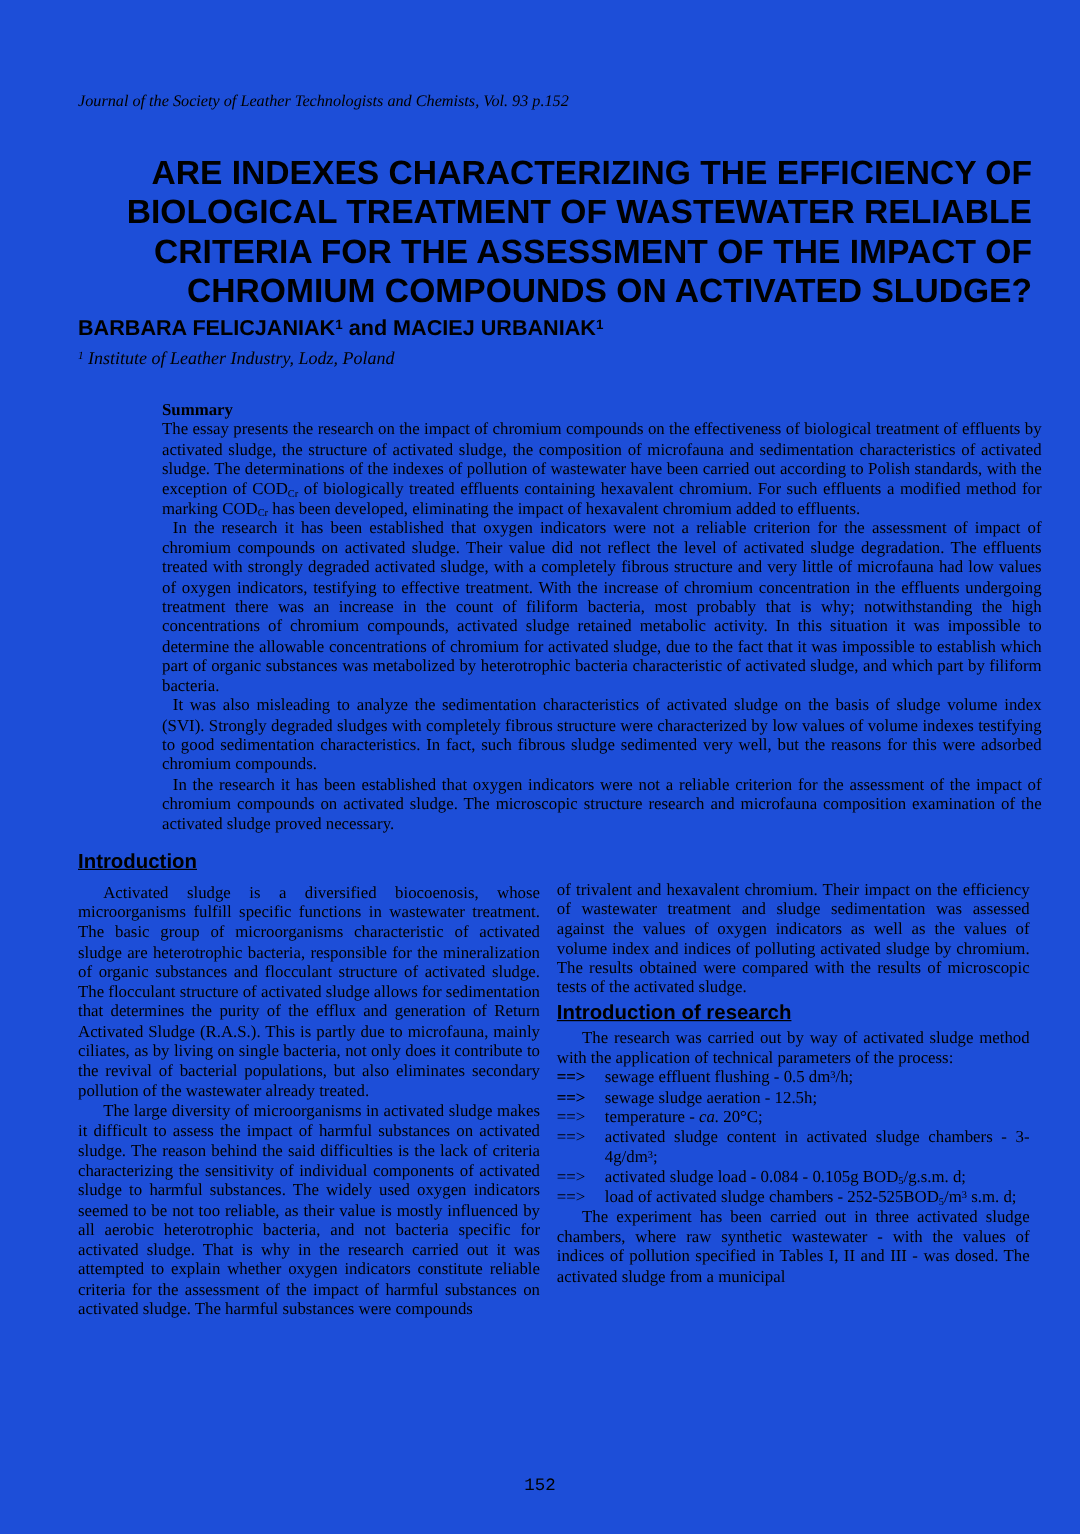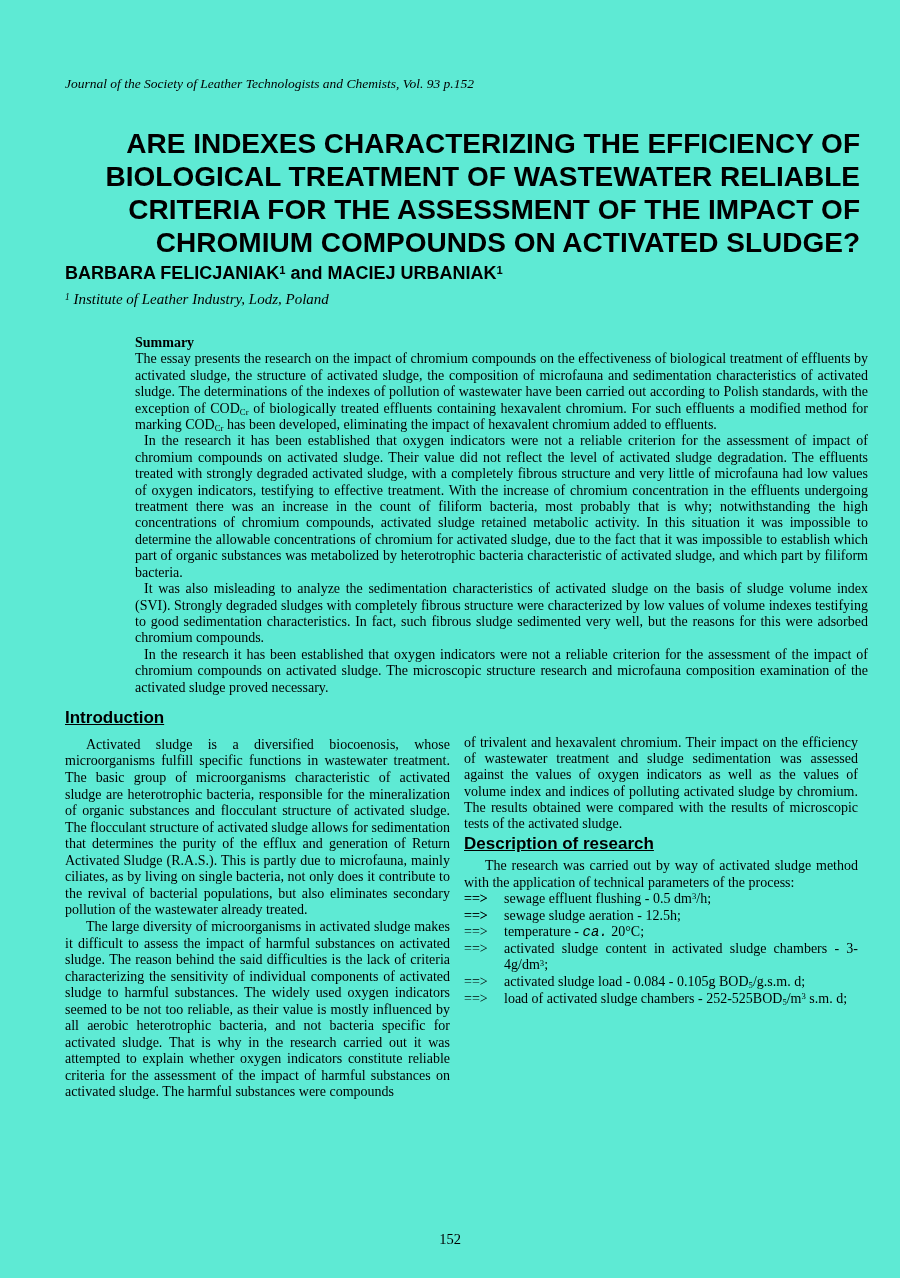--- a/index.html
+++ b/index.html
@@ -1,19 +1,19 @@
 <!DOCTYPE html>
 <html><head>
 <meta charset="utf-8">
 <style>
   html, body { margin:0; padding:0; background:#e8e8e8; }
   .page {
     width:900px; height:1278px;
     position:relative;
-    background:#5eead4;
+    background:#1d4ed8;
     color:#000;
     font-family:"Liberation Serif", serif;
     box-sizing:border-box;
     padding:76px 42px 0 65px;
     overflow:hidden;
     margin:0 auto;
   }
   .running-header {
     font-style:italic;
     font-size:13.5px;
@@ -69,27 +69,28 @@
     text-decoration:underline;
   }
   .col-right .section-heading { margin:2px 0 4px 0; }
   .body-p { margin:0; }
   .first-indent { text-indent:21px; }
   .rlist { margin:0; }
   .ri { position:relative; padding-left:40px; margin:0; }
   .ri .marker { position:absolute; left:0; top:0; }
   sup { font-size:62%; line-height:0; vertical-align:baseline; position:relative; top:-0.45em; }
   sub { font-size:62%; line-height:0; vertical-align:baseline; position:relative; top:0.25em; }
-  i { font-style:italic;font-family:Liberation Mono, monospace; }
+  i { font-style:italic; }
   .page-number {
     position:absolute;
     top:1231px; left:0;
     width:900px;
     text-align:center;
     font-size:14.5px;
+    font-family:Liberation Mono, monospace;
   }
 </style>
 </head>
 <body>
 
 <div class="page">
 
   <div class="running-header">Journal of the Society of Leather Technologists and Chemists, Vol. 93 p.152</div>
 
   <h1 class="title">ARE INDEXES CHARACTERIZING THE EFFICIENCY OF BIOLOGICAL TREATMENT OF WASTEWATER RELIABLE CRITERIA FOR THE ASSESSMENT OF THE IMPACT OF CHROMIUM COMPOUNDS ON ACTIVATED SLUDGE?</h1>
@@ -109,21 +110,21 @@
   <div class="columns">
 
     <div class="col col-left">
       <h2 class="section-heading">Introduction</h2>
       <p class="body-p first-indent">Activated sludge is a diversified biocoenosis, whose microorganisms fulfill specific functions in wastewater treatment. The basic group of microorganisms characteristic of activated sludge are heterotrophic bacteria, responsible for the mineralization of organic substances and flocculant structure of activated sludge. The flocculant structure of activated sludge allows for sedimentation that determines the purity of the efflux and generation of Return Activated Sludge (R.A.S.). This is partly due to microfauna, mainly ciliates, as by living on single bacteria, not only does it contribute to the revival of bacterial populations, but also eliminates secondary pollution of the wastewater already treated.</p>
       <p class="body-p first-indent">The large diversity of microorganisms in activated sludge makes it difficult to assess the impact of harmful substances on activated sludge. The reason behind the said difficulties is the lack of criteria characterizing the sensitivity of individual components of activated sludge to harmful substances. The widely used oxygen indicators seemed to be not too reliable, as their value is mostly influenced by all aerobic heterotrophic bacteria, and not bacteria specific for activated sludge. That is why in the research carried out it was attempted to explain whether oxygen indicators constitute reliable criteria for the assessment of the impact of harmful substances on activated sludge. The harmful substances were compounds</p>
     </div>
 
     <div class="col col-right">
       <p class="body-p cont-p">of trivalent and hexavalent chromium. Their impact on the efficiency of wastewater treatment and sludge sedimentation was assessed against the values of oxygen indicators as well as the values of volume index and indices of polluting activated sludge by chromium. The results obtained were compared with the results of microscopic tests of the activated sludge.</p>
-      <h2 class="section-heading">Description of research</h2>
+      <h2 class="section-heading">Introduction of research</h2>
       <p class="body-p first-indent">The research was carried out by way of activated sludge method with the application of technical parameters of the process:</p>
       <div class="rlist">
         <div class="ri">
           <span class="marker">==&gt;</span>
         </div>
         <div class="ri">
           <span class="marker">==&gt;</span>
           <span>sewage effluent flushing - 0.5 dm<sup>3</sup>/h;</span>
         </div>
         <div class="ri">
@@ -143,19 +144,20 @@
         </div>
         <div class="ri">
           <span class="marker">==&gt;</span>
           <span>activated sludge load - 0.084 - 0.105g BOD<sub>5</sub>/g.s.m. d;</span>
         </div>
         <div class="ri">
           <span class="marker">==&gt;</span>
           <span>load of activated sludge chambers - 252-525BOD<sub>5</sub>/m<sup>3</sup> s.m. d;</span>
         </div>
       </div>
+      <p class="body-p first-indent">The experiment has been carried out in three activated sludge chambers, where raw synthetic wastewater - with the values of indices of pollution specified in Tables I, II and III - was dosed. The activated sludge from a municipal</p>
     </div>
 
   </div>
 
   <div class="page-number">152</div>
 
 </div>
 
 </body></html>

